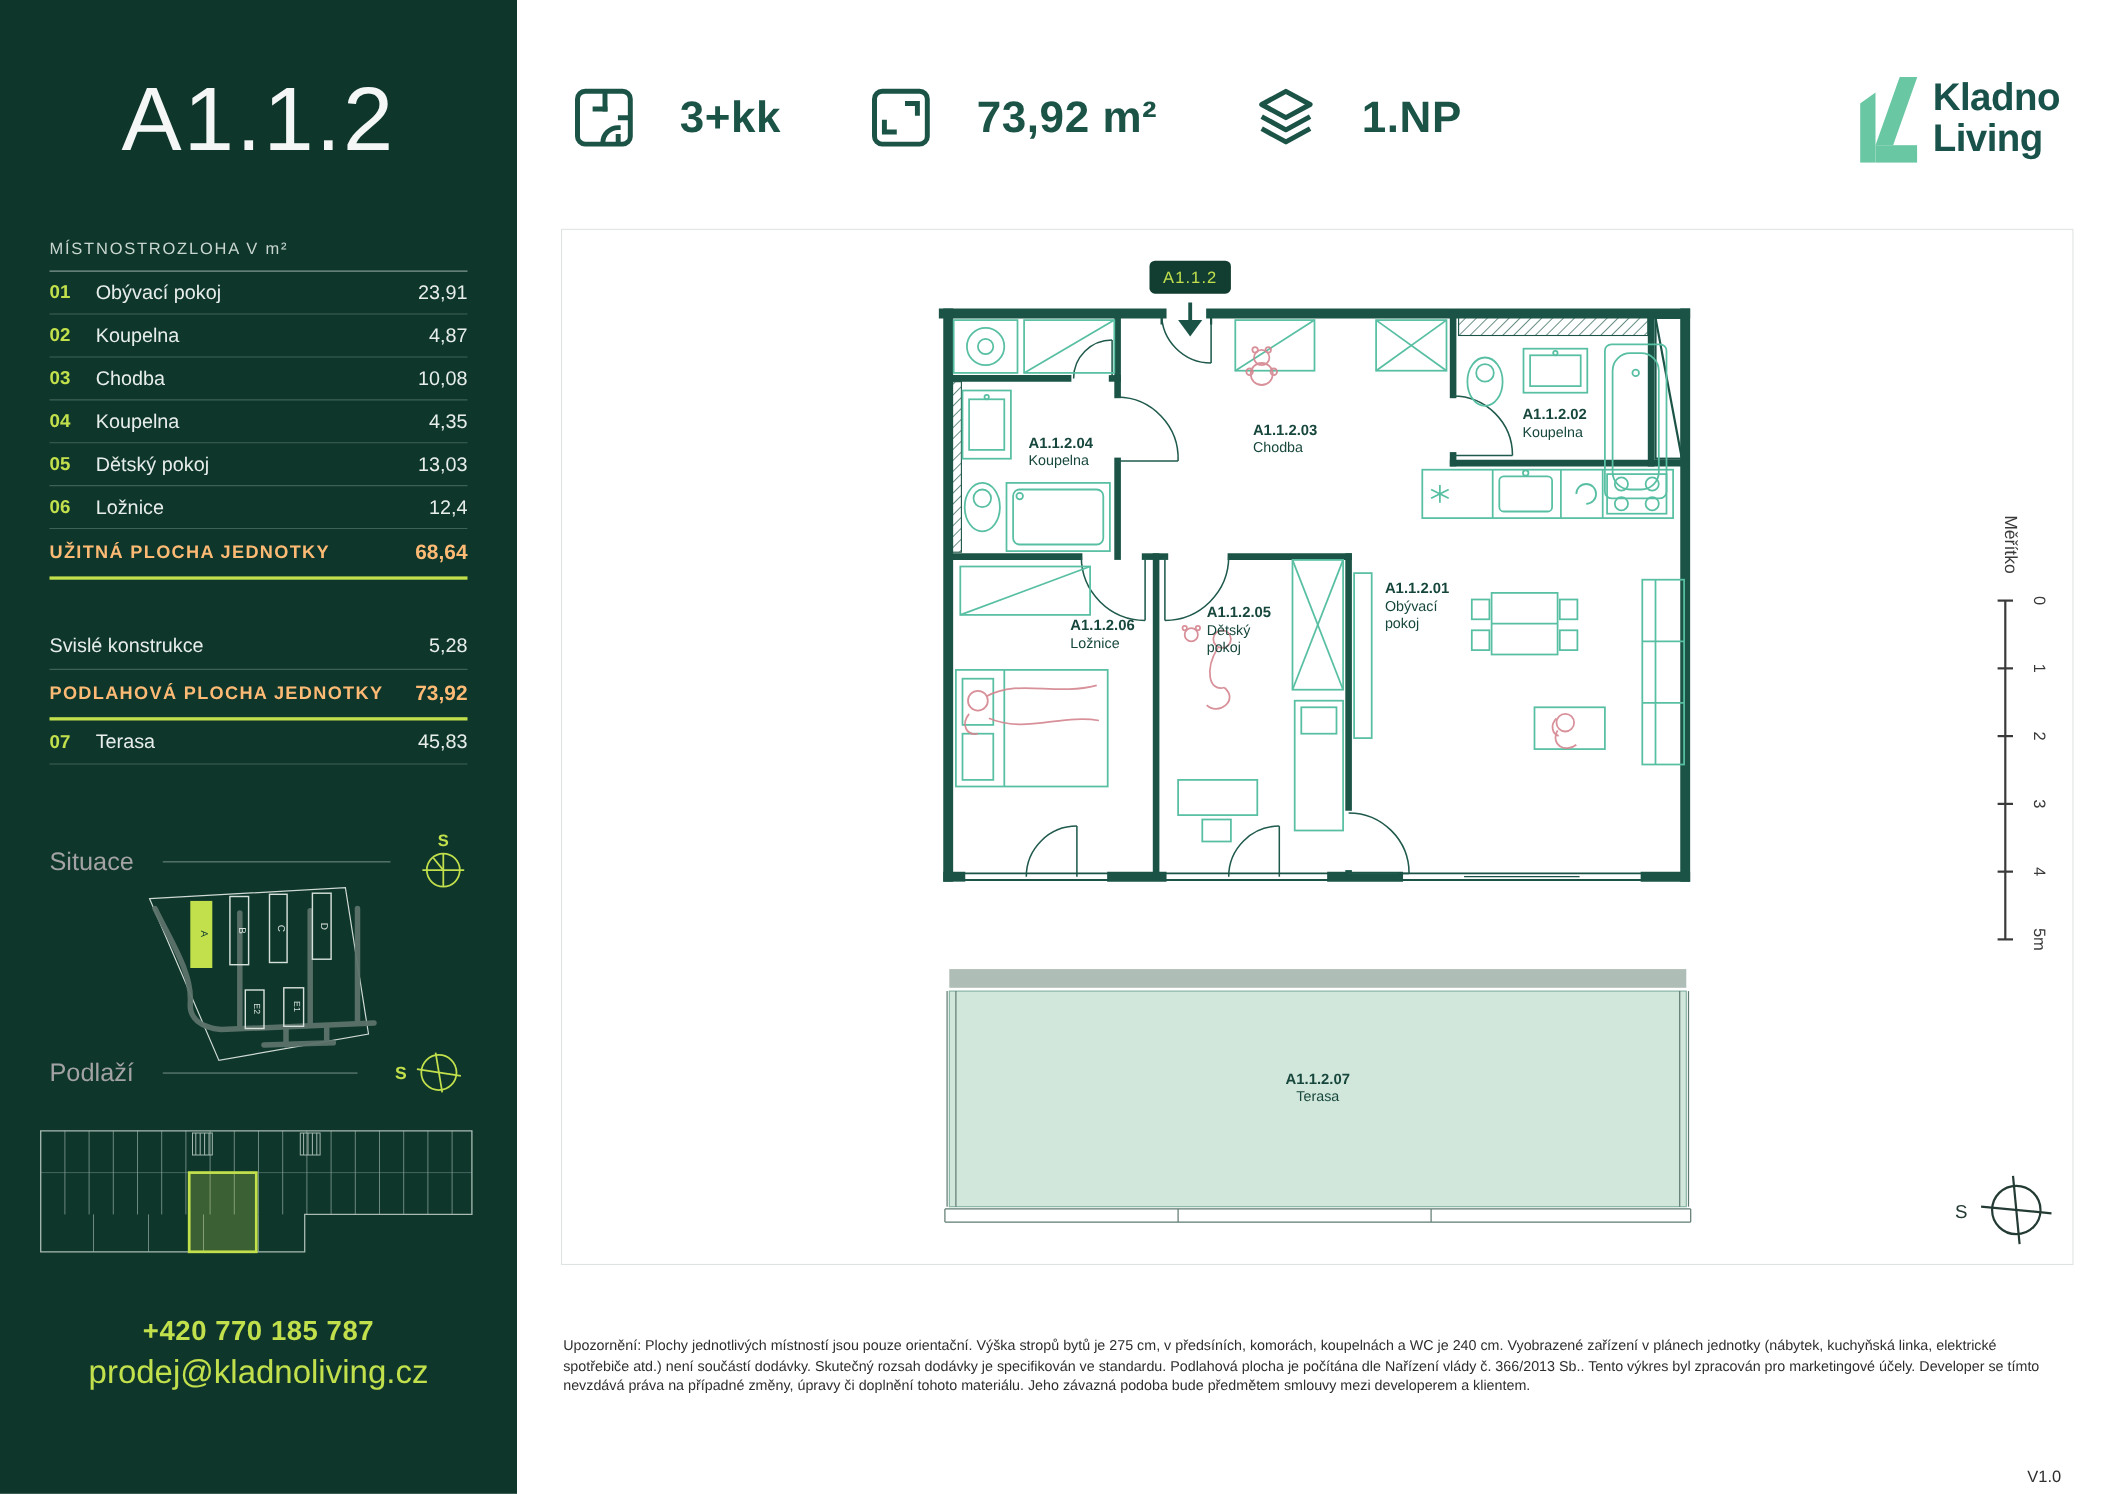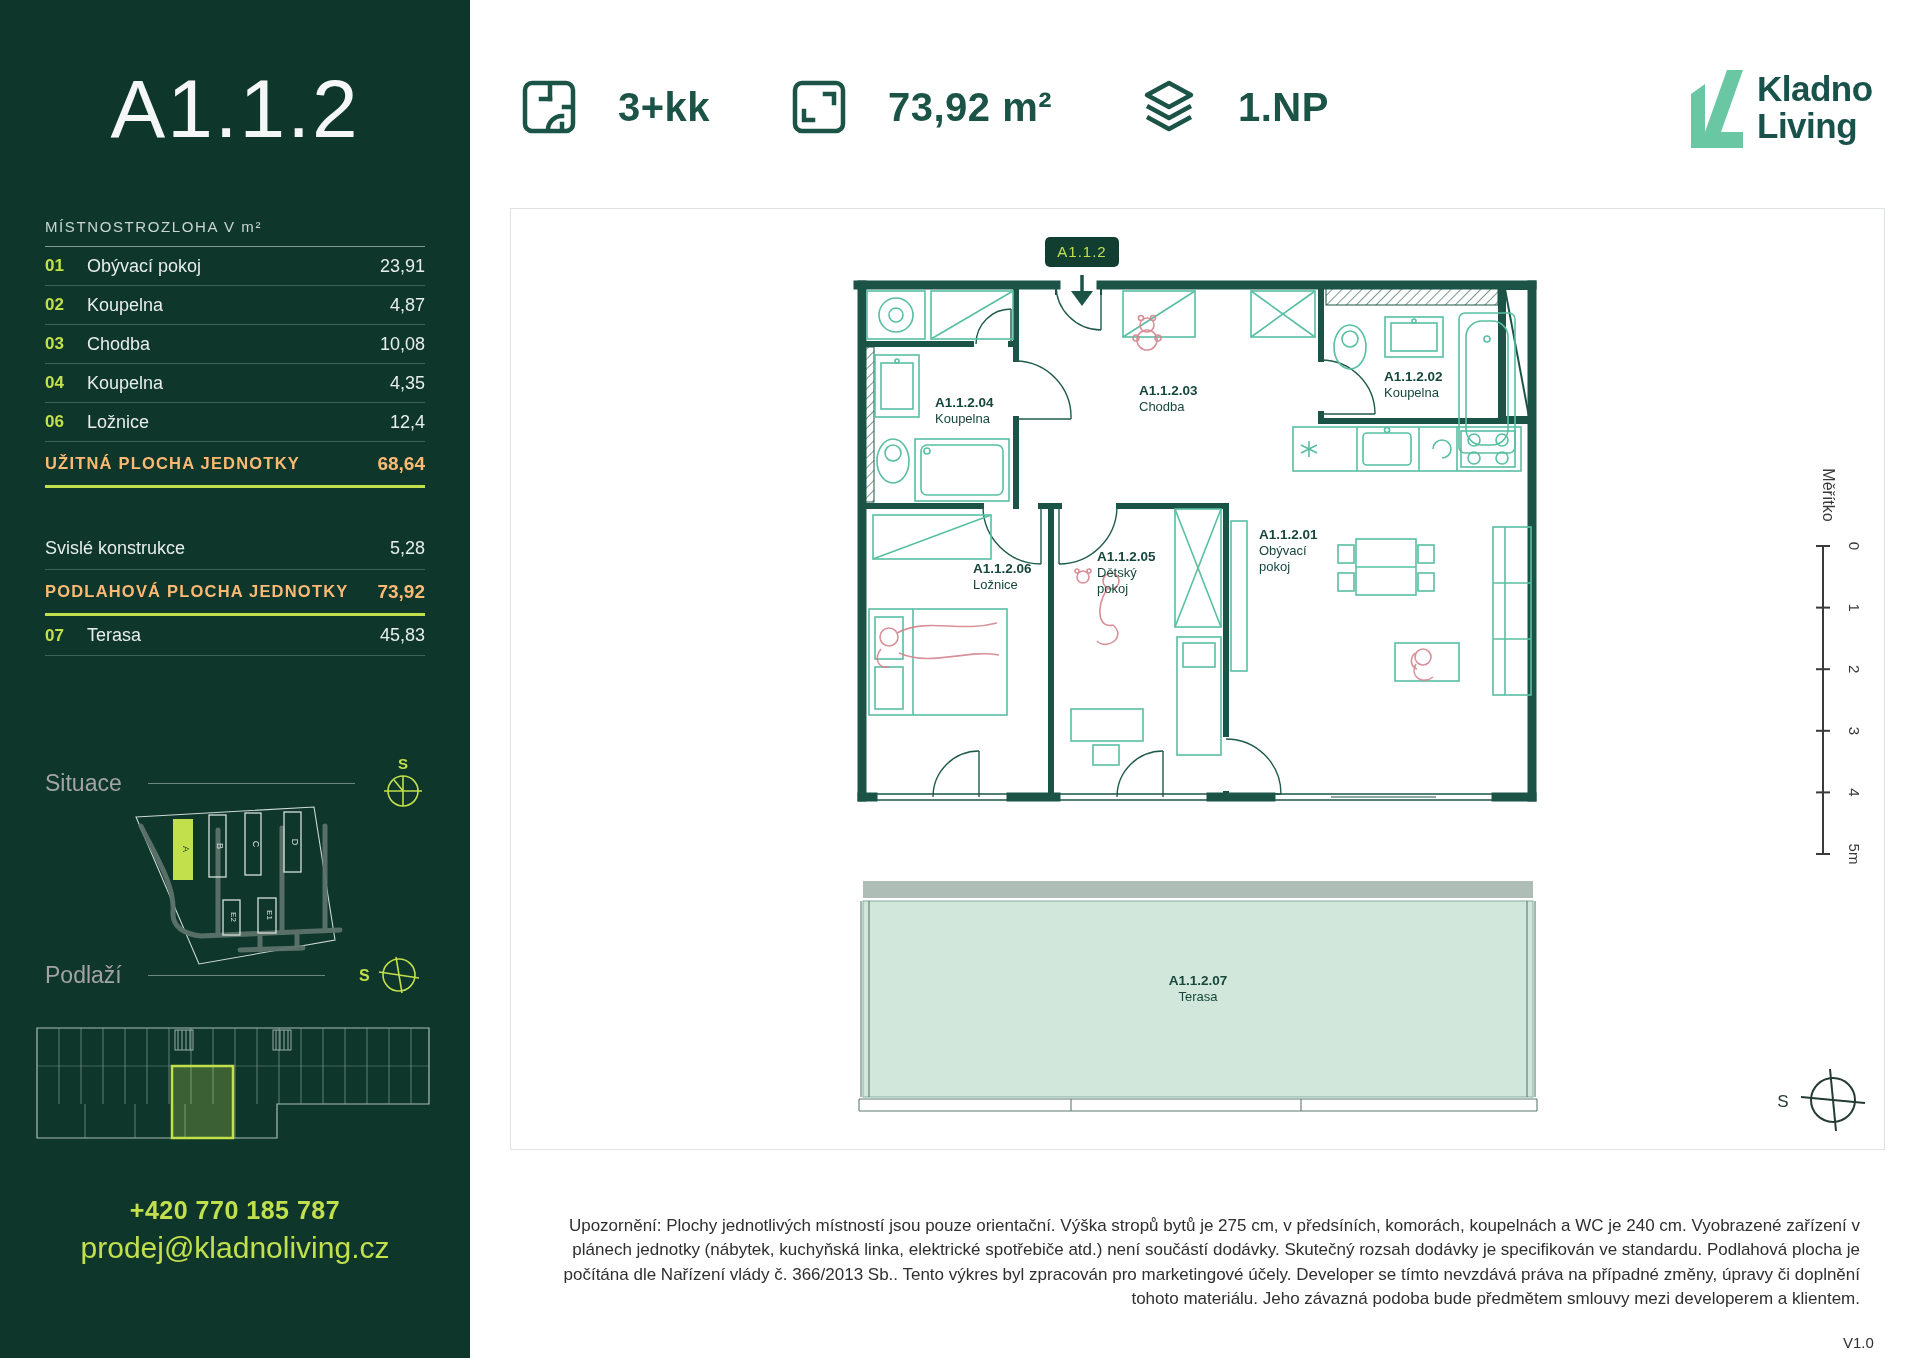--- a/index.html
+++ b/index.html
@@ -40,21 +40,21 @@
               color:#1B5447; font-size:40px; font-weight:600; letter-spacing:.5px; }
   .brand { position:absolute; left:1691px; top:70px; display:flex; gap:14px; }
   .brand-text { color:#19524A; font-size:35px; font-weight:700; line-height:37px;
                 letter-spacing:-.5px; }
 
   
   .plan-frame { position:absolute; left:510px; top:208px; width:1375px; height:942px;
                 border:1px solid #DFE4E1; }
   .plan-frame svg { position:absolute; inset:0; }
   .disclaimer { position:absolute; left:512px; top:1214px; width:1348px;
-                font-size:17px; line-height:1.43; color:#2E2F2E;text-align:right; }
+                font-size:13px; line-height:1.43; color:#2E2F2E; }
   .version { position:absolute; left:1843px; top:1334px; font-size:15px; color:#2E2F2E; }
 
   svg text { font-family:"Liberation Sans","DejaVu Sans",sans-serif; }
 </style>
 </head>
 <body>
 
 <aside class="sidebar">
   <h1 class="unit-title">A1.1.2</h1>
 
@@ -75,20 +75,25 @@
     </div>
     <div class="trow">
       <span class="num">03</span>
       <span class="nm">Chodba</span>
       <span class="ar">10,08</span>
     </div>
     <div class="trow">
       <span class="num">04</span>
       <span class="nm">Koupelna</span>
       <span class="ar">4,35</span>
+    </div>
+    <div class="trow">
+      <span class="num">05</span>
+      <span class="nm">Dětský pokoj</span>
+      <span class="ar">13,03</span>
     </div>
     <div class="trow">
       <span class="num">06</span>
       <span class="nm">Ložnice</span>
       <span class="ar">12,4</span>
     </div>
     <div class="total-row">
       <span>UŽITNÁ PLOCHA JEDNOTKY</span>
       <span class="ar">68,64</span>
     </div>

